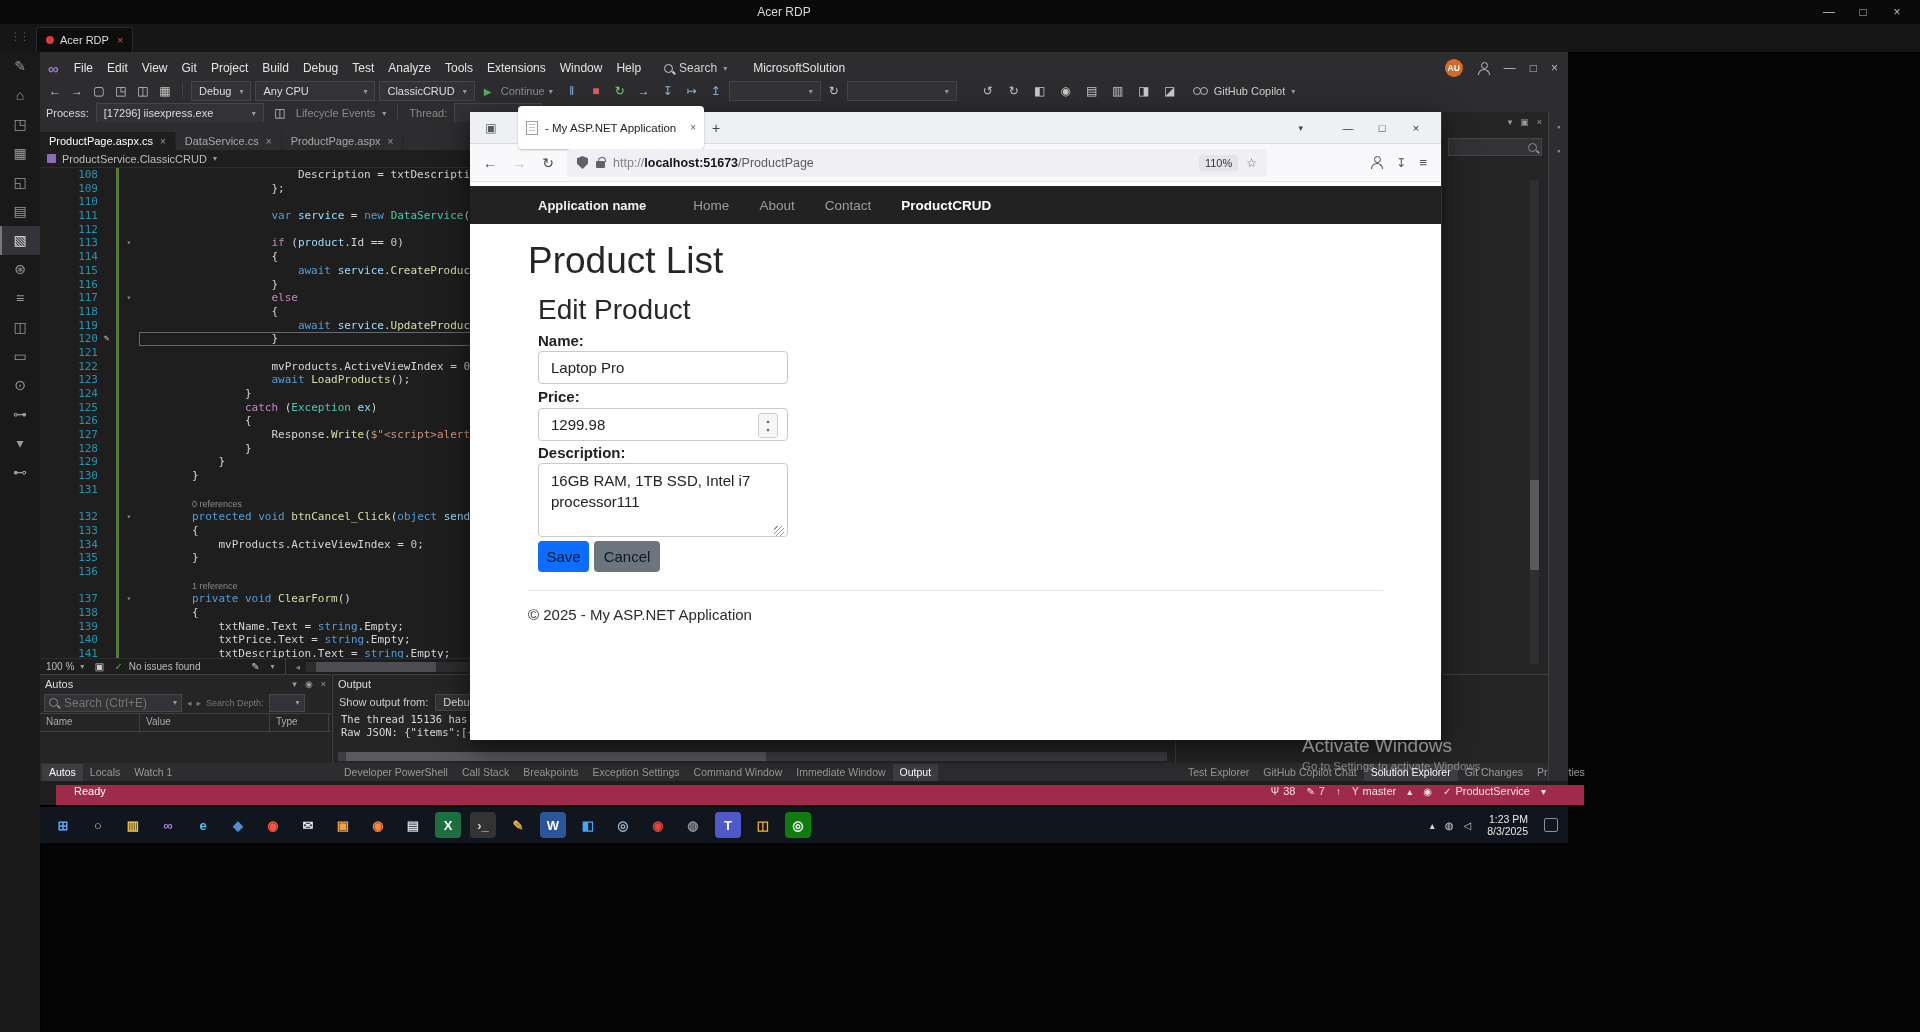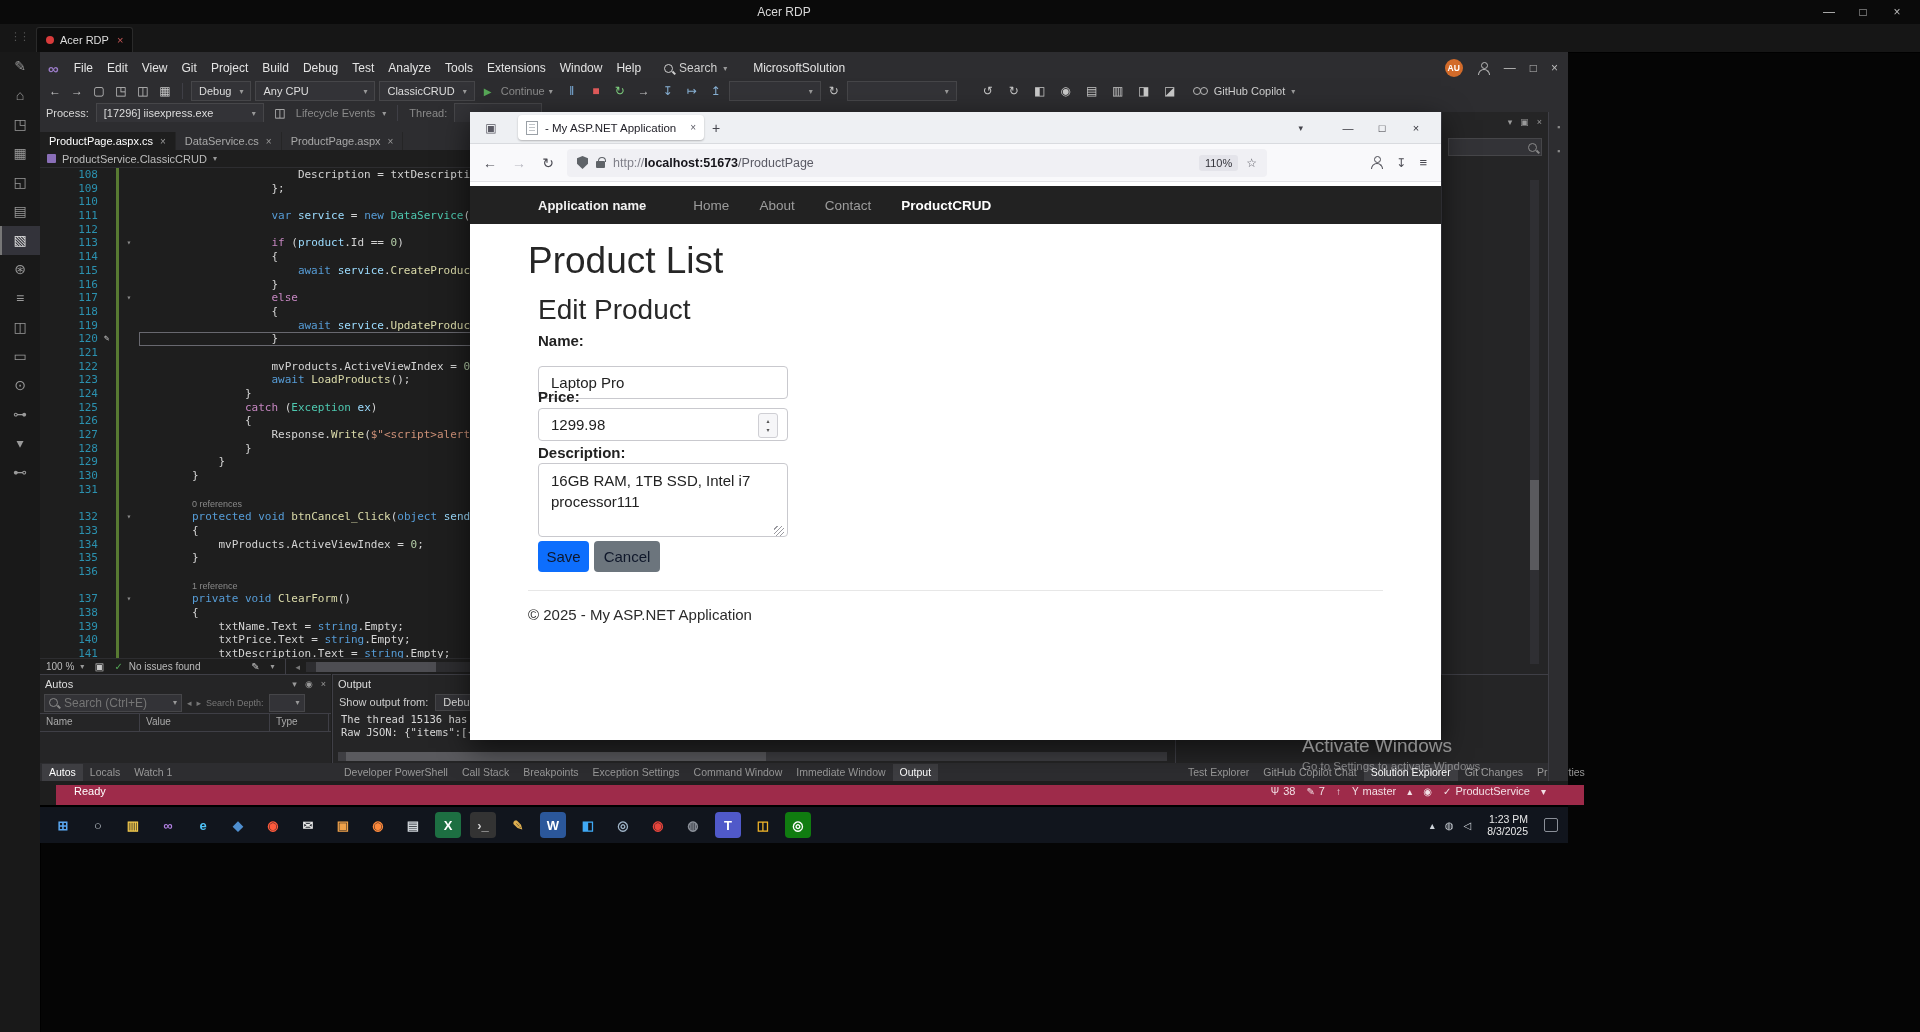--- a/index.html
+++ b/index.html
@@ -118,21 +118,21 @@
   .tray{margin-left:auto;display:flex;align-items:center;gap:10px;padding-right:6px;}
   .tray .tg{color:#cfd4da;font-size:10px;}
   .clock{text-align:right;font-size:10.5px;color:#e8e8e8;line-height:12px;margin:0 6px;}
   .edgebox{width:12px;height:12px;border:1px solid #8a8f98;border-radius:2px;margin-right:4px;}
 
   
   .browser{position:absolute;left:430px;top:60px;width:971px;height:628px;background:#fff;z-index:40;
            box-shadow:0 8px 28px rgba(0,0,0,.6);font-family:"Liberation Sans",sans-serif;}
   .bt-bar{height:32px;background:#eef0f3;display:flex;align-items:center;padding:0 8px;border-bottom:1px solid #d9dbdf;box-sizing:border-box;}
   .ff-ic{width:26px;text-align:center;color:#5a5a64;font-size:12px;}
-  .b-tab{width:186px;height:25px;background:#fff;border-radius:4px;box-shadow:0 1px 2px rgba(0,0,0,.25);display:flex;align-items:center;gap:7px;
+  .b-tab{width:186px;height:43px;background:#fff;border-radius:4px;box-shadow:0 1px 2px rgba(0,0,0,.25);display:flex;align-items:center;gap:7px;
          padding:0 8px;font-size:11.5px;color:#23222a;margin-left:14px;box-sizing:border-box;}
   .b-tab-title{flex:1;white-space:nowrap;overflow:hidden;text-overflow:ellipsis;}
   .doc-ic{width:10px;height:12px;background:#fff;border:1px solid #9aa0a6;position:relative;flex:none;}
   .doc-ic::after{content:"";position:absolute;left:2px;right:2px;top:2px;bottom:2px;
                  background:repeating-linear-gradient(#c0c4c8 0 1px,transparent 1px 3px);}
   .b-plus{width:24px;text-align:center;color:#44444c;font-size:14px;}
   .b-win{margin-left:auto;display:flex;align-items:center;}
   .b-win .lt{margin-right:28px;color:#44444c;font-size:9px;}
   .b-win span.wc{width:34px;text-align:center;color:#33333a;font-size:11px;}
   .b-navbar{height:38px;background:#f9f9fb;display:flex;align-items:center;padding:0 10px;gap:9px;border-bottom:1px solid #e2e2e6;box-sizing:border-box;}
@@ -819,21 +819,21 @@
               <span class="site-link">Home</span>
               <span class="site-link">About</span>
               <span class="site-link">Contact</span>
               <span class="site-link active">ProductCRUD</span>
             </div>
         </div>
         <h1 class="pg-h1">Product List</h1>
         <h2 class="pg-h2">Edit Product</h2>
 
         <span class="f-label" style="top:150px">Name:</span>
-        <input class="tb-input" style="top: 184px;" value="Laptop Pro">
+        <input class="tb-input" style="top: 169px;" value="Laptop Pro">
 
         <span class="f-label" style="top:206px">Price:</span>
         <input class="tb-input" style="top: 226px; padding-right: 30px;" value="1299.98">
         <div class="spin" style="top:231px">
           <span>▴</span>
           <span>▾</span>
         </div>
 
         <span class="f-label" style="top:262px">Description:</span>
         <textarea class="b-textarea" style="top: 281px;">16GB RAM, 1TB SSD, Intel i7 processor111</textarea>

